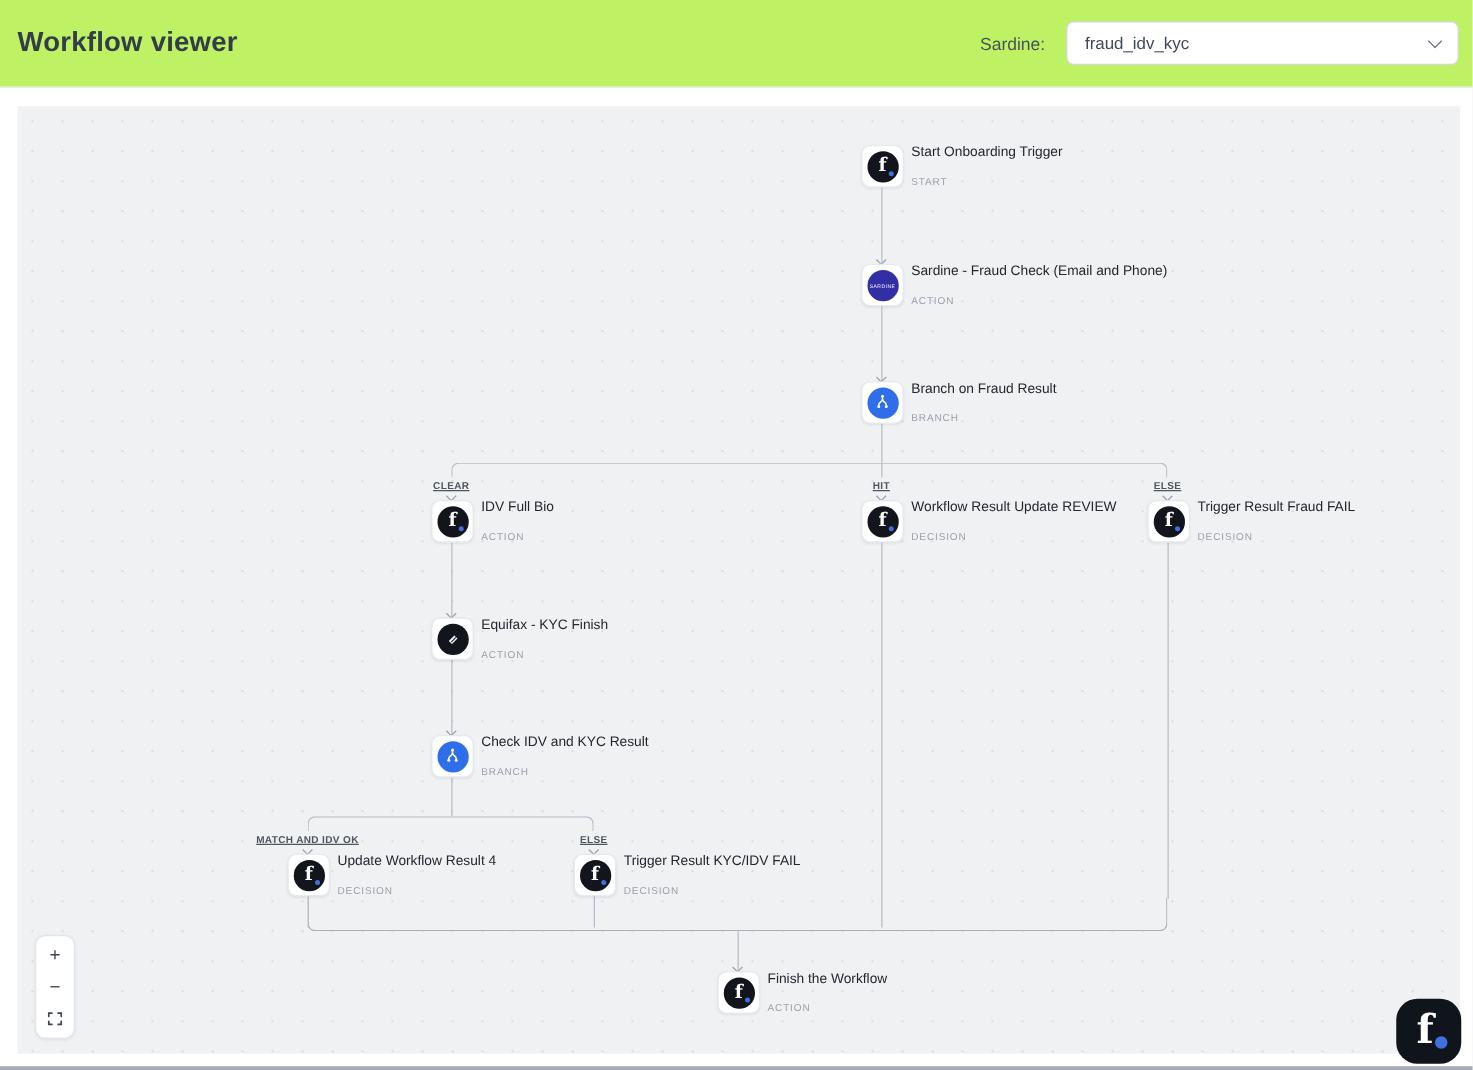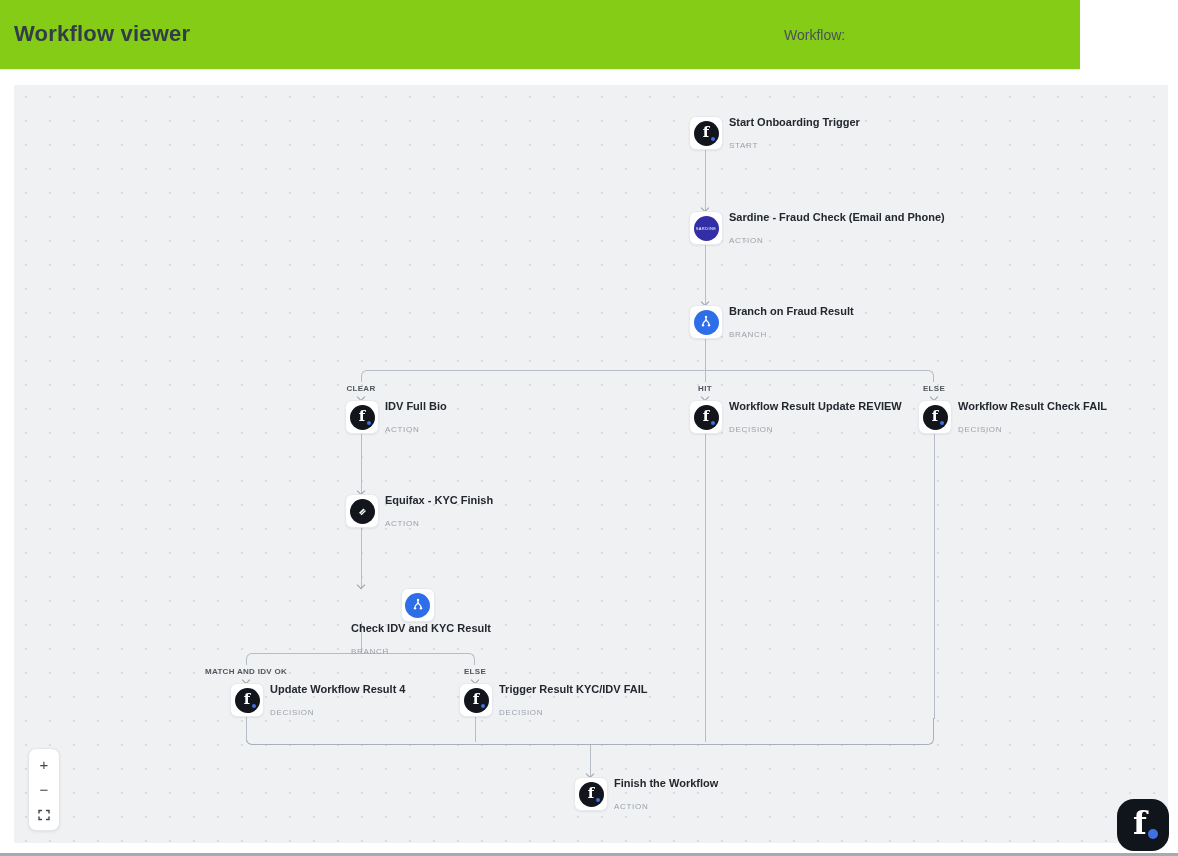--- a/index.html
+++ b/index.html
@@ -1,46 +1,46 @@
 <!DOCTYPE html>
 <html><head>
 <meta charset="utf-8">
 <style>
   html,body{margin:0;padding:0;}
   body{
     width:1178px;height:856px;position:relative;background:#fff;overflow:hidden;
     font-family:"Liberation Sans", sans-serif;
   }
   
-  .header{position:absolute;top:0;left:0;width:1080px;height:69px;background:#84cc16;border-bottom:1px solid #e9ebee;z-index:5;}
+  .header{position:absolute;top:0;left:0;width:1178px;height:69px;background:#bef264;border-bottom:1px solid #e9ebee;z-index:5;}
   .page-title{position:absolute;left:14px;top:21px;font-size:22px;font-weight:bold;color:#333c49;letter-spacing:.2px;}
   .wf-label{position:absolute;left:784px;top:27px;font-size:14px;color:#49515c;}
   .wf-select{position:absolute;left:853px;top:17px;width:314px;height:35px;box-sizing:border-box;
     border:1px solid #d5d8de;border-radius:6px;background:#fff;display:flex;align-items:center;
     padding:0 14px;font-size:13.5px;color:#3f4856;cursor:pointer;}
   .chev{margin-left:auto;width:7px;height:7px;border-right:1.6px solid #656d78;border-bottom:1.6px solid #656d78;
     transform:rotate(45deg);margin-top:-3px;}
   
   .canvas{position:absolute;left:14px;top:85px;width:1154px;height:758px;background:#f0f1f3;
     background-image:radial-gradient(#d8dbdf 1px, rgba(0,0,0,0) 1.2px);background-size:24px 24px;overflow:hidden;}
   
   .edge-v{position:absolute;width:1px;background:#b7bdc6;}
   .edge-box{position:absolute;box-sizing:border-box;}
   .edge-box.split{border-top:1px solid #b7bdc6;border-left:1px solid #b7bdc6;border-right:1px solid #b7bdc6;border-radius:6px 6px 0 0;}
   .edge-box.merge{border-bottom:1px solid #a9b0ba;border-left:1px solid #a9b0ba;border-right:1px solid #a9b0ba;border-radius:0 0 6px 6px;}
   .edge-arrow{position:absolute;width:5px;height:5px;border-right:1.2px solid #99a1ab;border-bottom:1.2px solid #99a1ab;
     transform:translateX(-50%) rotate(45deg);}
   .edge-label{position:absolute;transform:translateX(-50%);font-size:8px;font-weight:600;color:#4f565f;
-    letter-spacing:.3px;white-space:nowrap;}
+    letter-spacing:.3px;white-space:nowrap;text-decoration:underline;}
   
   .node{position:absolute;display:flex;align-items:center;height:34px;z-index:2;cursor:pointer;}
   .node-box{width:32px;height:32px;background:#fff;border:1px solid #e7e9ee;border-radius:7px;
     box-shadow:0 1px 2px rgba(16,24,40,.07);display:flex;align-items:center;justify-content:center;flex:none;}
   .node-text{margin-left:6px;}
-  .node-title{font-size:11px;font-weight:bold;color:#23272e;line-height:13px;white-space:nowrap;}
+  .node-title{font-size:11px;font-weight:normal;color:#23272e;line-height:13px;white-space:nowrap;}
   .node-type{font-size:8px;color:#9aa1ab;letter-spacing:.7px;line-height:10px;margin-top:12px;}
   .ic{width:25px;height:25px;border-radius:50%;position:relative;display:flex;align-items:center;justify-content:center;flex:none;}
   .ic-footprint{background:#12151c;}
   .ic-footprint .f{color:#fff;font-weight:bold;font-size:15px;line-height:1;font-family:"DejaVu Serif",serif;margin-top:-2px;}
   .ic-footprint .dot{position:absolute;right:4px;bottom:5px;width:4px;height:4px;border-radius:50%;background:#3f6fe0;}
   .ic-sardine{background:#322ea6;}
   .ic-sardine .sw{color:#fff;font-size:4px;letter-spacing:.4px;}
   .ic-branch{background:#2e6ee8;}
   .ic-equifax{background:#12151c;}
   
@@ -53,21 +53,25 @@
   .float-logo .f{color:#fff;font-weight:bold;font-size:32px;line-height:1;font-family:"DejaVu Serif",serif;margin:-4px 6px 0 0;}
   .float-logo .dot{position:absolute;right:11px;bottom:12px;width:10px;height:10px;border-radius:50%;background:#4070e0;}
   .attribution{position:absolute;left:1130px;top:818px;font-size:9px;color:#5a6068;z-index:5;}
   .bottom-line{position:absolute;left:0;top:853px;width:1178px;height:3px;background:#a3abb4;}
 </style>
 </head>
 <body>
 
 <div class="header">
   <div class="page-title">Workflow viewer</div>
-  <div class="wf-label">Workflow:</div>
+  <div class="wf-label">Sardine:</div>
+  <div class="wf-select">
+    <span>fraud_idv_kyc</span>
+    <span class="chev"></span>
+  </div>
 </div>
 
 <div class="canvas" id="canvas">
   <div class="zoom-panel">
     <div class="zbtn">
       <span>+</span>
     </div>
     <div class="zbtn">
       <span>−</span>
     </div>
@@ -177,39 +181,39 @@
       </div>
     </div>
     <div class="node" style="left: 904px; top: 315px;">
       <div class="node-box">
         <span class="ic ic-footprint">
           <span class="f">f</span>
           <span class="dot"></span>
         </span>
       </div>
       <div class="node-text">
-        <div class="node-title">Workflow Result Check FAIL</div>
+        <div class="node-title">Trigger Result Fraud FAIL</div>
         <div class="node-type">DECISION</div>
       </div>
     </div>
     <div class="node" style="left: 331px; top: 409px;">
       <div class="node-box">
         <span class="ic ic-equifax">
           <svg width="15" height="15" viewBox="0 0 24 24">
             <path d="M6.5 14 L13.5 7 L17.5 11 L10.5 18 Z" fill="#fff"></path>
             <path d="M9.5 15.5 L15.5 9.5" stroke="#12151c" stroke-width="1.4"></path>
           </svg>
         </span>
       </div>
       <div class="node-text">
         <div class="node-title">Equifax - KYC Finish</div>
         <div class="node-type">ACTION</div>
       </div>
     </div>
-    <div class="node" style="left: 331px; top: 503px; flex-direction: column;">
+    <div class="node" style="left: 331px; top: 503px;">
       <div class="node-box">
         <span class="ic ic-branch">
           <svg width="16" height="16" viewBox="0 0 24 24" fill="none">
             <path d="M12 5v3c0 3.5-4.5 3-4.5 7" stroke="#fff" stroke-width="1.8" stroke-linecap="round"></path>
             <path d="M12 8c0 3.5 4.5 3 4.5 7" stroke="#fff" stroke-width="1.8" stroke-linecap="round"></path>
             <circle cx="12" cy="4.4" r="1.8" fill="#fff"></circle>
             <circle cx="7.5" cy="16.8" r="1.8" fill="#fff"></circle>
             <circle cx="16.5" cy="16.8" r="1.8" fill="#fff"></circle>
           </svg>
         </span>

